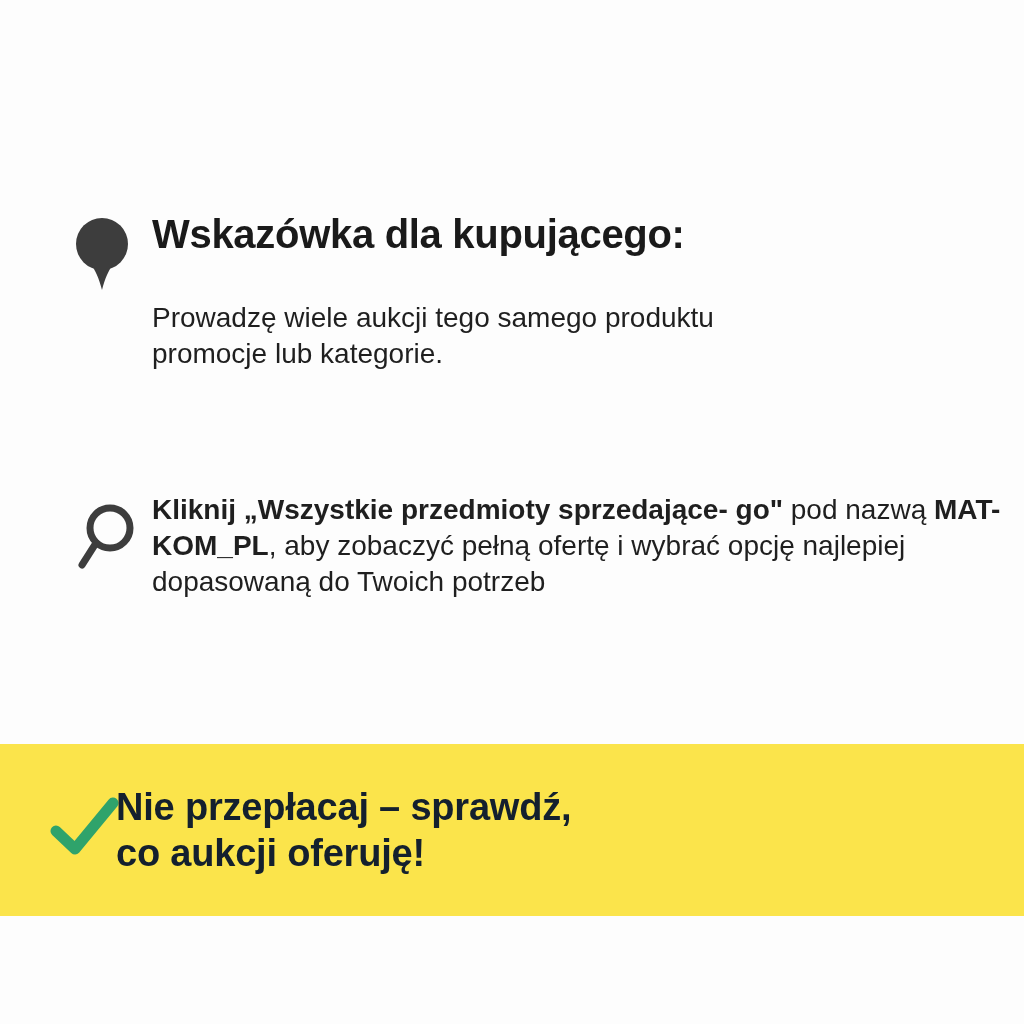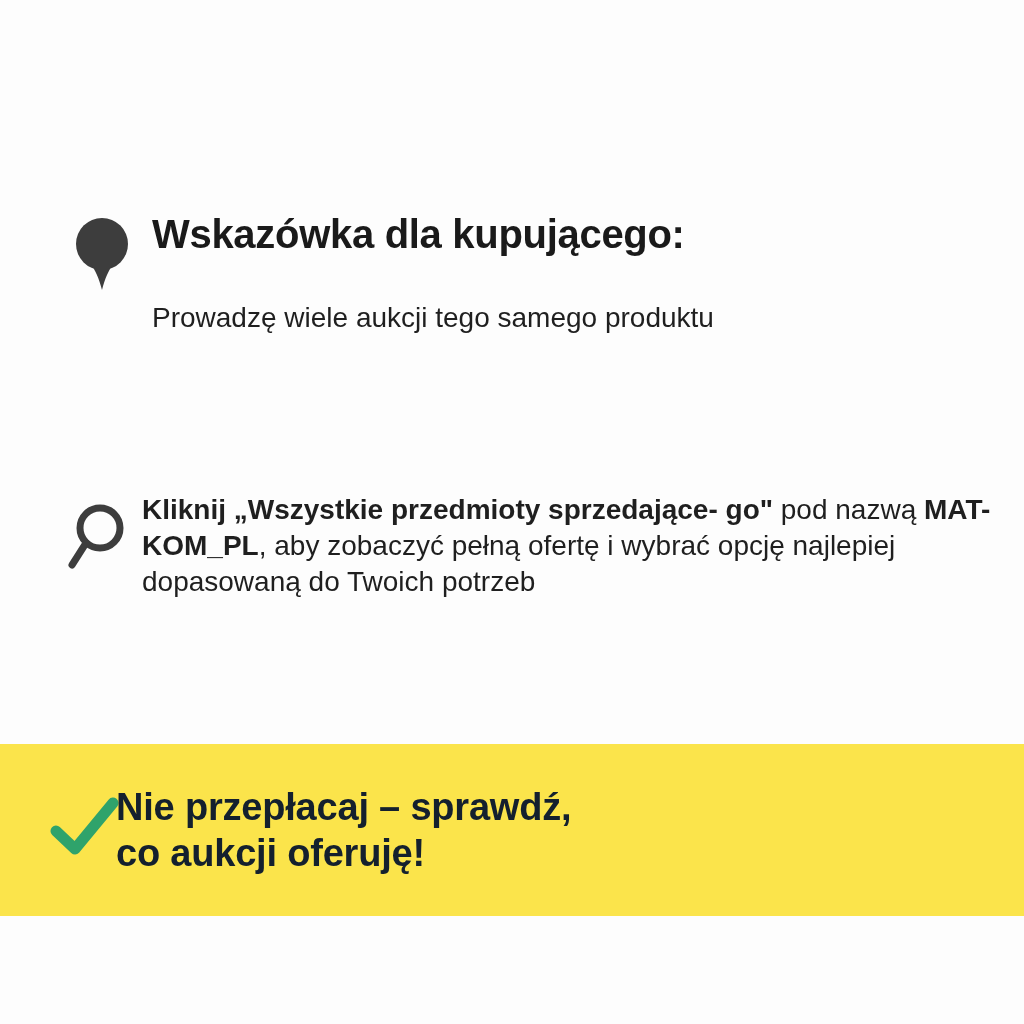--- a/index.html
+++ b/index.html
@@ -79,21 +79,21 @@
   }
 
   #desc-block {
     top: 300px;
     left: 62px;
     width: 930px;
   }
 
   #click-block {
     top: 492px;
-    left: 52px;
+    left: 62px;
     width: 940px;
   }
 
   
   .banner {
     position: absolute;
     left: 0;
     top: 744px;
     width: 1024px;
     height: 172px;
@@ -137,20 +137,21 @@
     </div>
     <div class="text-col">
       <h1 class="heading">Wskazówka dla kupującego:</h1>
     </div>
   </div>
 
   <div class="block" id="desc-block">
     <div class="icon-col"></div>
     <div class="text-col">
       <p class="body-text">Prowadzę wiele aukcji tego samego produktu</p>
+      <p class="body-text">promocje lub kategorie.</p>
     </div>
   </div>
 
   <div class="block" id="click-block">
     <div class="icon-col">
       <span class="search-icon">
         <svg width="64" height="70" viewBox="0 0 64 70" xmlns="http://www.w3.org/2000/svg">
           <circle cx="34" cy="26" r="20" fill="none" stroke="#3d3d3d" stroke-width="7"></circle>
           <line x1="20" y1="41" x2="6" y2="63" stroke="#3d3d3d" stroke-width="7" stroke-linecap="round"></line>
         </svg>

